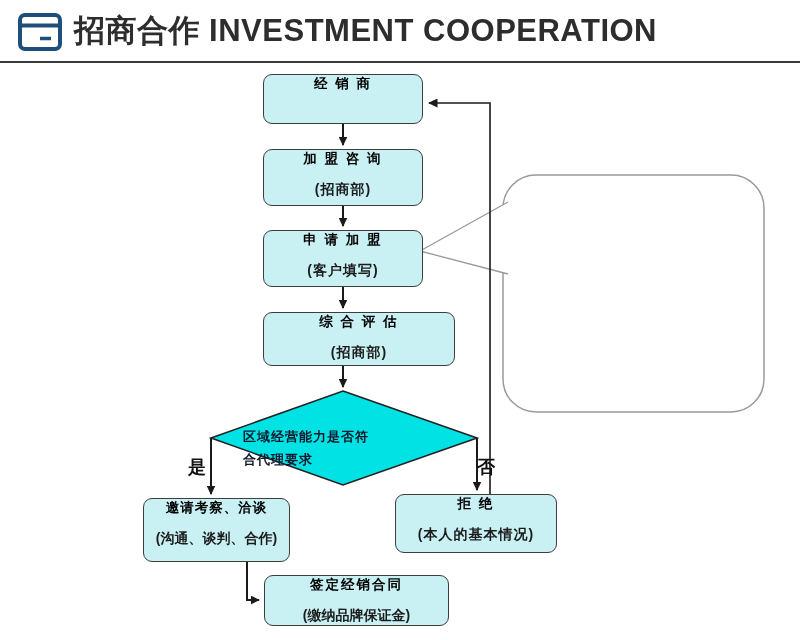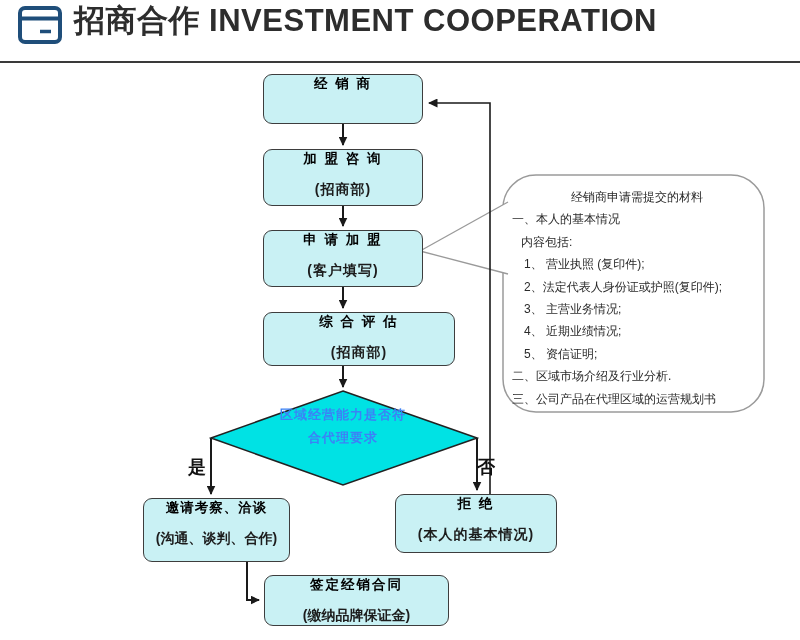--- a/index.html
+++ b/index.html
@@ -6,34 +6,34 @@
     --box-fill:#c9f1f4; --box-border:#3d3d3d; --diamond-fill:#00e2e4;
     --connector:#1a1a1a; --callout-border:#9a9a9a; --icon-blue:#1f4e7a;
     --title-text:#2d2d2d;
   }
   *{margin:0;padding:0;box-sizing:border-box;}
   html,body{background:#fff;}
   body{font-family:"Liberation Sans","DejaVu Sans",sans-serif;}
   .screen{position:relative;width:800px;height:640px;background:#fff;overflow:hidden;}
 
   
-  .hdr{position:absolute;left:0;top:0;width:800px;height:61px;display:flex;align-items:flex-start;padding-left:17px;}
+  .hdr{position:absolute;left:0;top:0;width:800px;height:61px;display:flex;align-items:center;padding-left:17px;}
   .hicon{width:46px;height:46px;flex:0 0 auto;display:block;margin-top:2px;}
   .hdr h1{font-size:31px;font-weight:700;color:var(--title-text);margin-left:11px;letter-spacing:.5px;white-space:nowrap;}
   .rule{position:absolute;left:0;top:61px;width:800px;height:2px;background:#3a3a3a;}
 
   
   .diagram{position:absolute;left:0;top:0;width:800px;height:640px;}
   .wires{position:absolute;left:0;top:0;}
   .box{position:absolute;background:var(--box-fill);border:1.6px solid var(--box-border);
        border-radius:9px;display:flex;flex-direction:column;align-items:center;justify-content:flex-start;}
   .t1{font-size:13.5px;font-weight:700;color:#000;letter-spacing:2px;white-space:nowrap;}
   .t2{font-size:14px;font-weight:600;color:#1c1c1c;letter-spacing:1px;margin-top:13px;white-space:nowrap;}
-  .dtext{position:absolute;left:243px;top:404px;width:200px;text-align:center;
-         font-size:13px;font-weight:700;color:#3b82f6;line-height:22.5px;letter-spacing:1px;}
+  .dtext{position:absolute;left:243px;top:426px;width:200px;
+         font-size:13px;font-weight:700;color:#0f172a;line-height:22.5px;letter-spacing:1px;}
   .branch{position:absolute;font-size:18px;font-weight:700;color:#111;}
   .ctext{position:absolute;left:512px;top:186px;width:250px;font-size:12px;line-height:22.4px;color:#2a2a2a;}
   .ctext .ln{white-space:nowrap;}
   .c-title{text-align:center;}
   .c-ind1{padding-left:9px;}
   .c-ind2{padding-left:12px;}
 </style>
 </head>
 <body>
 
@@ -110,27 +110,15 @@
     <div class="box" style="left:395px;top:494px;width:162px;height:59px">
       <div class="t1">拒  绝</div>
       <div class="t2">(本人的基本情况)</div>
     </div>
 
     <div class="box" style="left:264px;top:575px;width:185px;height:51px">
       <div class="t1">签定经销合同</div>
       <div class="t2" style="letter-spacing:0">(缴纳品牌保证金)</div>
     </div>
 
-    <div class="ctext">
-      <div class="ln c-title">经销商申请需提交的材料</div>
-      <div class="ln">一、本人的基本情况</div>
-      <div class="ln c-ind1">内容包括:</div>
-      <div class="ln c-ind2">1、 营业执照 (复印件);</div>
-      <div class="ln c-ind2">2、法定代表人身份证或护照(复印件);</div>
-      <div class="ln c-ind2">3、 主营业务情况;</div>
-      <div class="ln c-ind2">4、 近期业绩情况;</div>
-      <div class="ln c-ind2">5、 资信证明;</div>
-      <div class="ln">二、区域市场介绍及行业分析.</div>
-      <div class="ln">三、公司产品在代理区域的运营规划书</div>
-    </div>
 
   </div>
 </div>
 
 </body></html>

